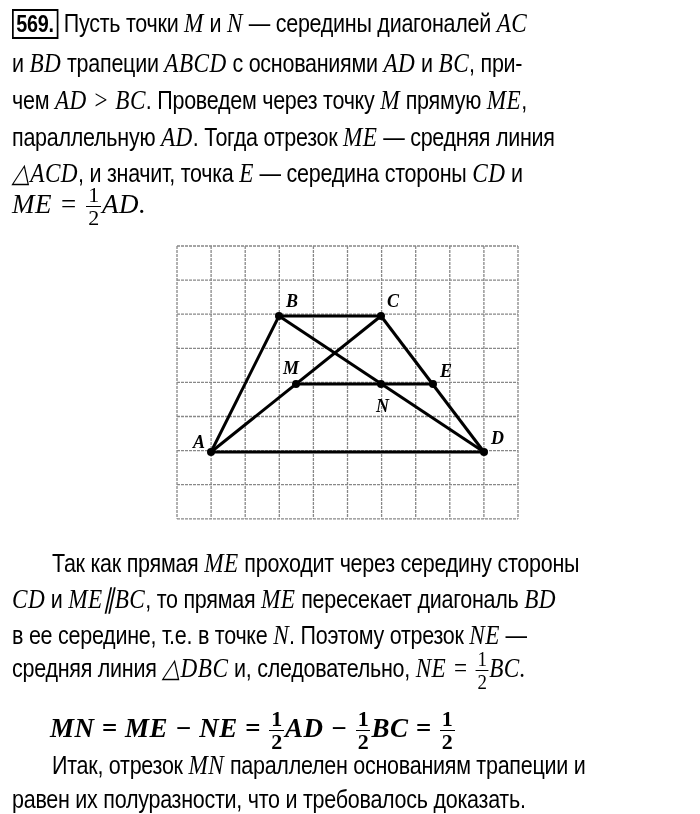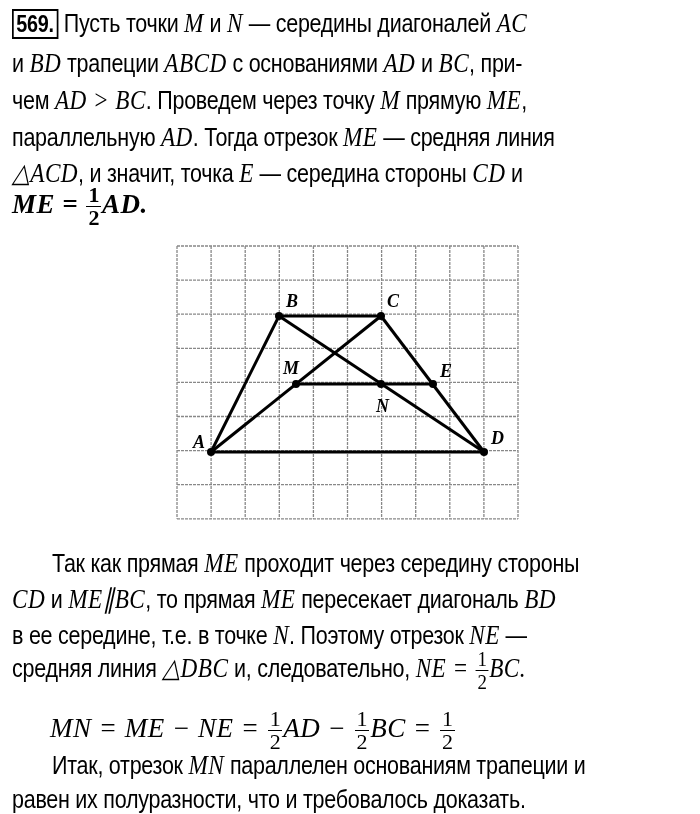--- a/index.html
+++ b/index.html
@@ -28,21 +28,21 @@
 </div>
 <div class="line" style="top:85px;left:12px;transform:scaleX(0.86);">
   <span>чем </span><span class="it">AD &gt; BC</span><span>. Проведем через точку </span><span class="it">M</span><span> прямую </span><span class="it">ME</span><span>,</span>
 </div>
 <div class="line" style="top:122px;left:12px;transform:scaleX(0.86);">
   <span>параллельную </span><span class="it">AD</span><span>. Тогда отрезок </span><span class="it">ME</span><span> — средняя линия</span>
 </div>
 <div class="line" style="top:158px;left:12px;transform:scaleX(0.86);">
   <span class="it">△ACD</span><span>, и значит, точка </span><span class="it">E</span><span> — середина стороны </span><span class="it">CD</span><span> и</span>
 </div>
-<div class="line" style="top:184px;left:12px;font-weight:bold;">
+<div class="line" style="top:184px;left:12px;">
   <span class="it">ME = </span><span class="frac"><span class="n">1</span><span class="d">2</span></span><span class="it">AD.</span>
 </div>
 
 <svg width="700" height="814">
   <g id="grid" stroke="#888" stroke-width="1.3" stroke-dasharray="3,1">
       <line x1="177" x2="177" y1="246" y2="518.8"></line>
       <line x1="211.1" x2="211.1" y1="246" y2="518.8"></line>
       <line x1="245.2" x2="245.2" y1="246" y2="518.8"></line>
       <line x1="279.3" x2="279.3" y1="246" y2="518.8"></line>
       <line x1="313.4" x2="313.4" y1="246" y2="518.8"></line>
@@ -95,21 +95,21 @@
 <div class="line" style="top:584px;left:12px;transform:scaleX(0.86);">
   <span class="it">CD</span><span> и </span><span class="it">ME∥BC</span><span>, то прямая </span><span class="it">ME</span><span> пересекает диагональ </span><span class="it">BD</span>
 </div>
 <div class="line" style="top:620px;left:12px;transform:scaleX(0.86);">
   <span>в ее середине, т.е. в точке </span><span class="it">N</span><span>. Поэтому отрезок </span><span class="it">NE</span><span> —</span>
 </div>
 <div class="line" style="top:648px;left:12px;transform:scaleX(0.86);">
   <span>средняя линия </span><span class="it">△DBC</span><span> и, следовательно, </span><span class="it">NE = </span><span class="frac"><span class="n">1</span><span class="d">2</span></span><span class="it">BC.</span>
 </div>
 
-<div class="line" style="top:708px;left:50px;">
+<div class="line" style="top:708px;left:50px;font-weight:bold;">
   <span class="it">MN = ME − NE = </span><span class="frac"><span class="n">1</span><span class="d">2</span></span><span class="it">AD − </span><span class="frac"><span class="n">1</span><span class="d">2</span></span><span class="it">BC = </span><span class="frac"><span class="n">1</span><span class="d">2</span></span>
 </div>
 
 <div class="line" style="top:750px;left:52px;transform:scaleX(0.86);">
   <span>Итак, отрезок </span><span class="it">MN</span><span> параллелен основаниям трапеции и</span>
 </div>
 <div class="line" style="top:784px;left:12px;transform:scaleX(0.86);">
   <span>равен их полуразности, что и требовалось доказать.</span>
 </div>
 

